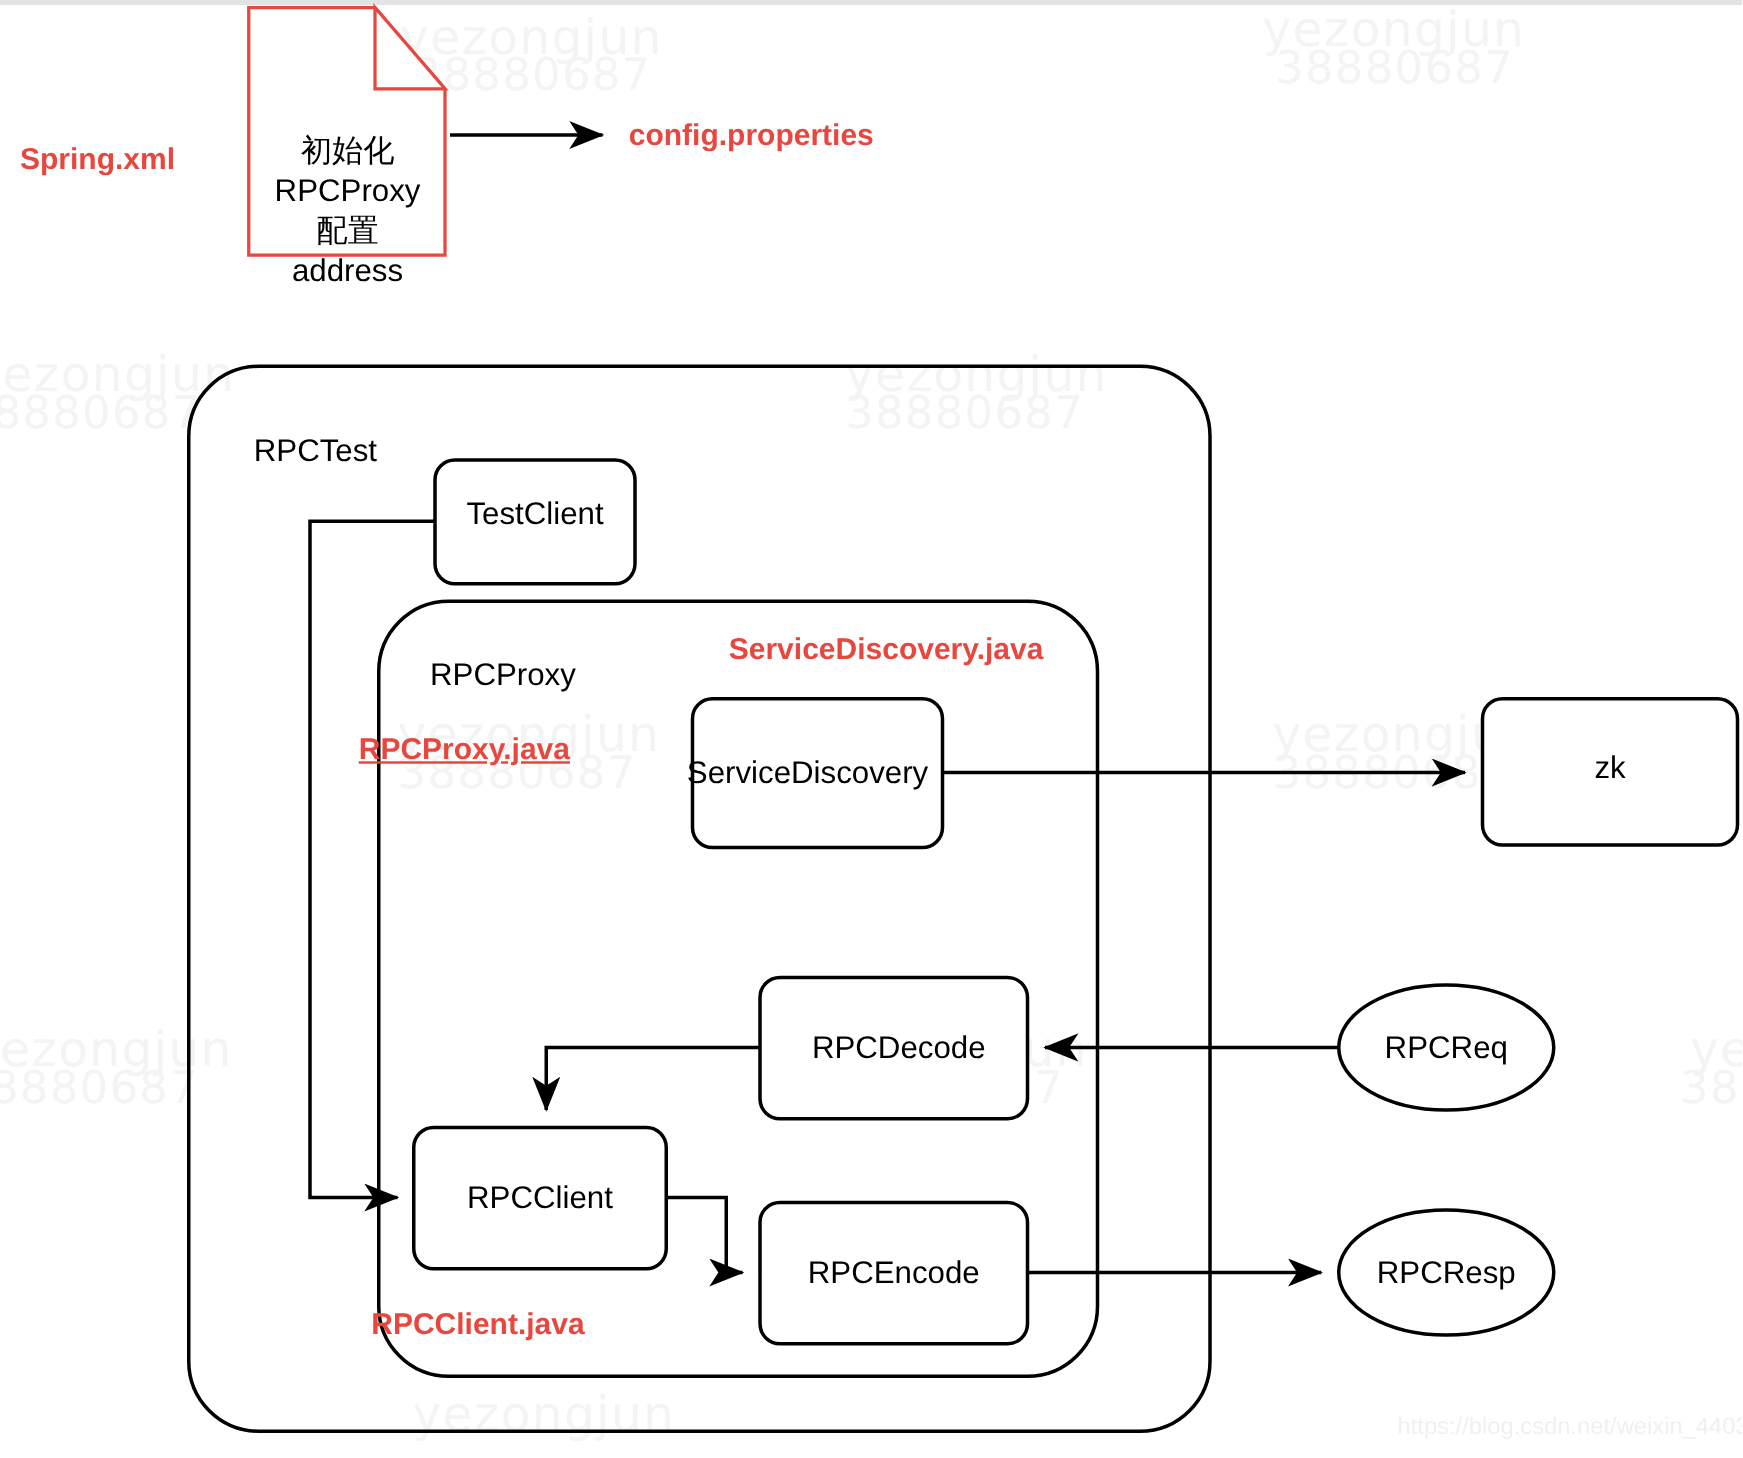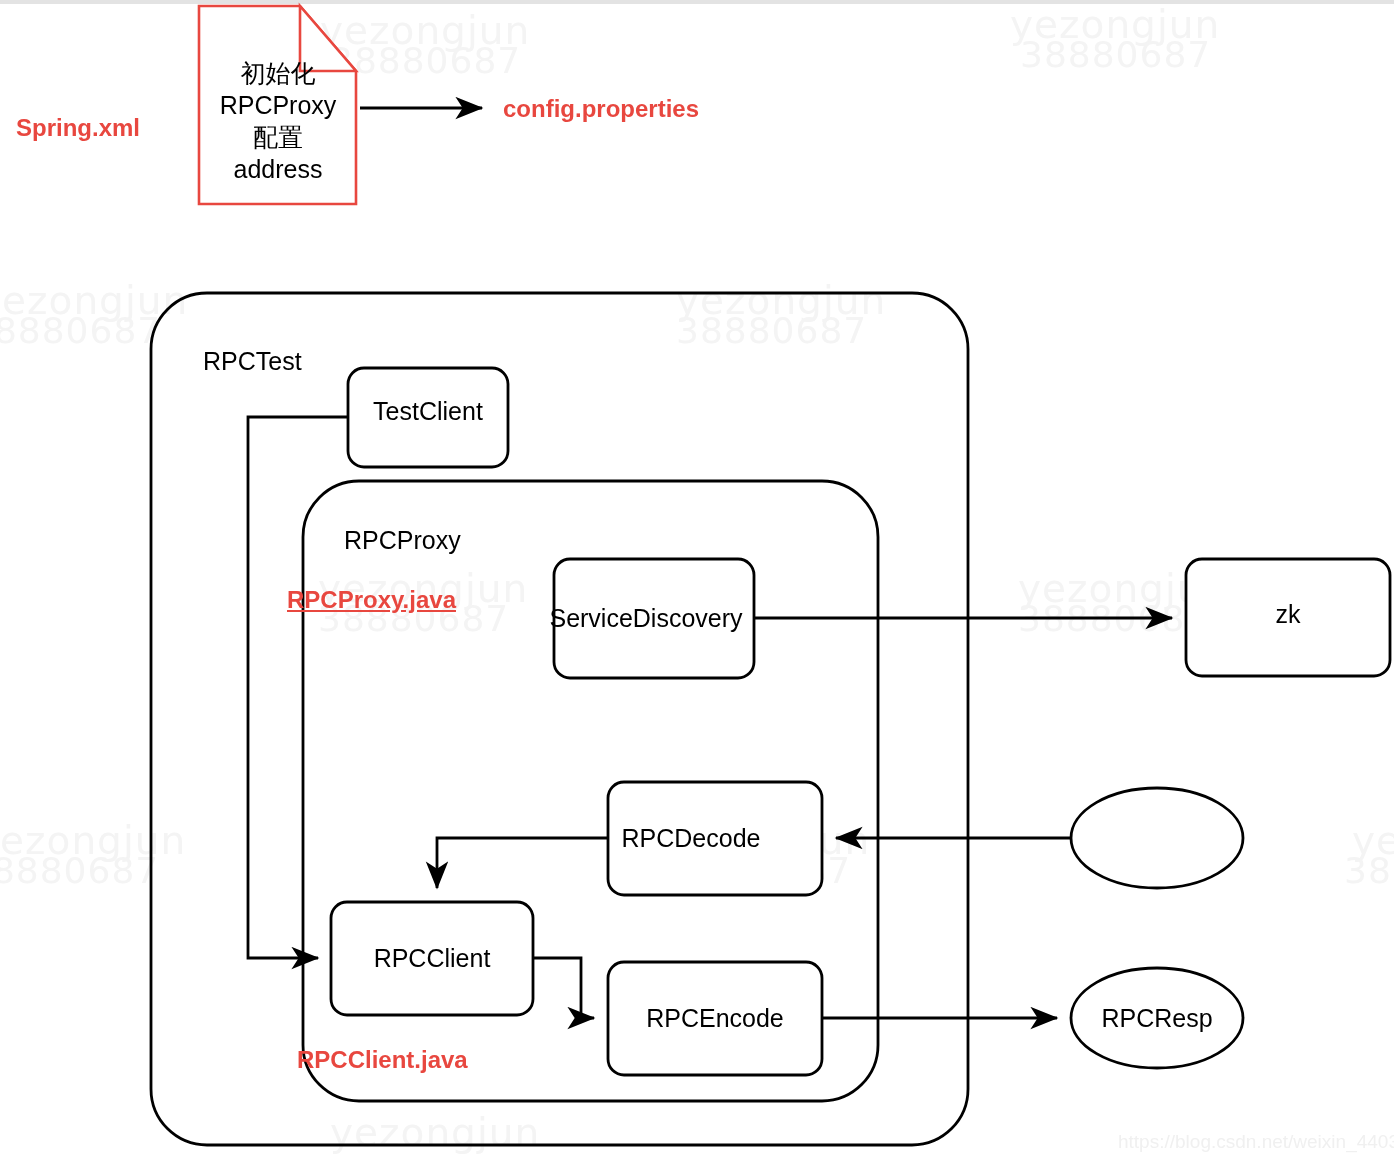--- a/index.html
+++ b/index.html
@@ -80,20 +80,21 @@
     white-space: nowrap;
   }
   .doc-text {
     position: absolute;
     text-align: center;
     font-family: "Liberation Sans", sans-serif;
     font-size: 25px;
     line-height: 1.28;
     color: #000000;
     white-space: nowrap;
+    margin-top: 48px;
   }
 </style>
 </head>
 <body>
 
 <div id="canvas">
 
   <div class="topbar"></div>
 
   <div class="wm" style="left:320px; top:8px;">yezongjun</div>
@@ -176,27 +177,29 @@
 
   <div class="doc-text" style="left:199px; top:57px; width:158px;">
     <div>初始化</div>
     <div>RPCProxy</div>
     <div>配置</div>
     <div>address</div>
   </div>
 
   <div class="annot" style="left:16px; top:114px;">Spring.xml</div>
   <div class="annot" style="left:503px; top:95px;">config.properties</div>
+  <div class="annot" style="left:583px; top:506px;">ServiceDiscovery.java</div>
   <div class="annot" style="left:287px; top:586px;text-decoration:underline;">RPCProxy.java</div>
   <div class="annot" style="left:297px; top:1046px;">RPCClient.java</div>
 
   <div class="container-label" style="left:203px; top:347px;">RPCTest</div>
   <div class="container-label" style="left:344px; top:526px;">RPCProxy</div>
 
   <div class="node-label" style="left:348px; top:368px; width:160px; height:87px;">TestClient</div>
   <div class="node-label" style="left:554px; top:559px; width:184px; height:119px;">ServiceDiscovery</div>
-  <div class="node-label" style="left:600px; top:782px; width:182px; height:113px;">RPCDecode</div>
+  <div class="node-label" style="left:628px; top:782px; width:182px; height:113px;">RPCDecode</div>
   <div class="node-label" style="left:331px; top:902px; width:202px; height:113px;">RPCClient</div>
   <div class="node-label" style="left:608px; top:962px; width:214px; height:113px;">RPCEncode</div>
   <div class="node-label" style="left:1186px; top:559px; width:204px; height:111px;">zk</div>
+  <div class="node-label" style="left:1071px; top:788px; width:172px; height:100px;">RPCReq</div>
   <div class="node-label" style="left:1071px; top:968px; width:172px; height:100px;">RPCResp</div>
 
 </div>
 
 </body></html>

